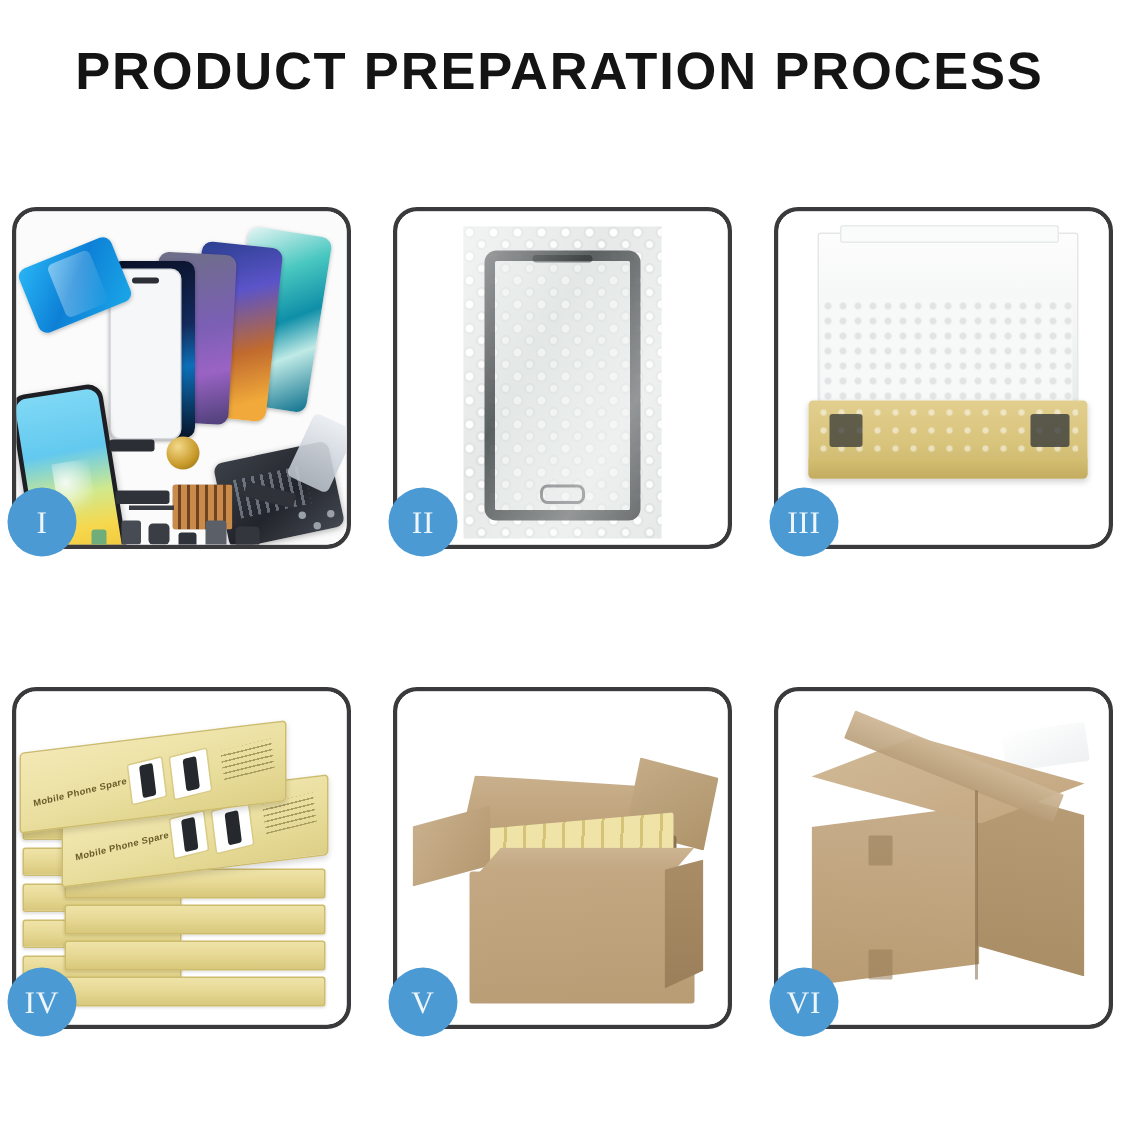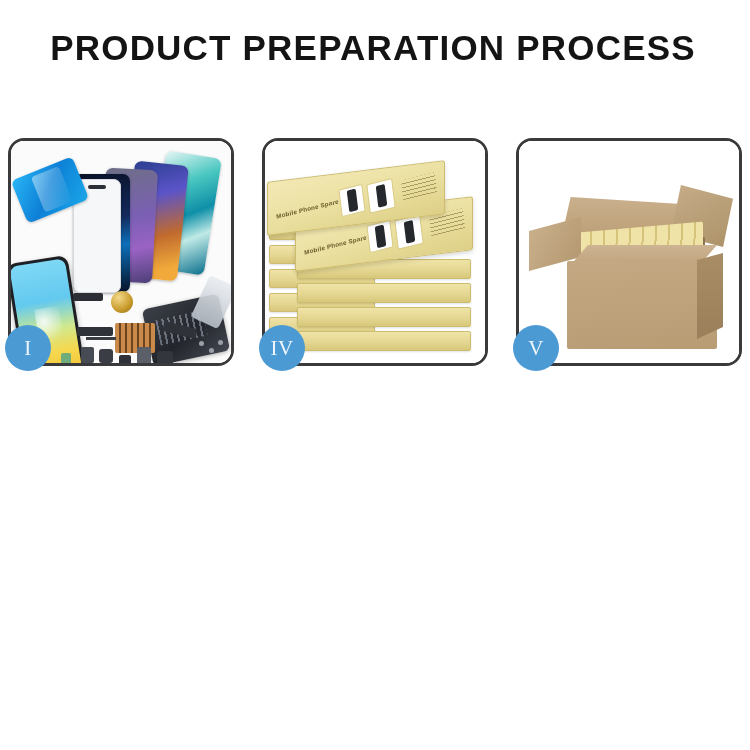--- a/index.html
+++ b/index.html
@@ -273,21 +273,47 @@
           <div class="screws">
               <i></i>
               <i></i>
               <i></i>
             </div>
         </div>
       </div>
       <div class="badge">I</div>
     </div>
 
-
+    <div class="panel">
+      <div class="panel-inner">
+        <div class="bwrap">
+          <div class="bw-photo">
+            <div class="bw-screen">
+              <div class="bw-home"></div>
+            </div>
+            <div class="bw-sheen"></div>
+          </div>
+        </div>
+      </div>
+      <div class="badge">II</div>
+    </div>
+
+    <div class="panel">
+      <div class="panel-inner">
+        <div class="mailer">
+          <div class="lid"></div>
+          <div class="foam"></div>
+          <div class="tray">
+            <div class="tray-inner"></div>
+            <div class="tray-lip"></div>
+          </div>
+        </div>
+      </div>
+      <div class="badge">III</div>
+    </div>
 
     <div class="panel">
       <div class="panel-inner">
         <div class="stack">
 
           <div class="sbox" style="left:4px;top:176px;width:104px;height:17px;"></div>
           <div class="sbox" style="left:4px;top:152px;width:104px;height:17px;"></div>
           <div class="sbox" style="left:4px;top:128px;width:104px;height:17px;"></div>
           <div class="sbox" style="left:4px;top:104px;width:104px;height:17px;"></div>
           <div class="sbox" style="left:4px;top:80px;width:104px;height:17px;"></div>
@@ -332,15 +358,30 @@
           <div class="cv-yellow"></div>
           <div class="flapL"></div>
           <div class="cv-top"></div>
           <div class="cv-body"></div>
           <div class="cv-side"></div>
         </div>
       </div>
       <div class="badge">V</div>
     </div>
 
+    <div class="panel">
+      <div class="panel-inner">
+        <div class="sealed">
+          <div class="sc-sheet"></div>
+          <div class="sc-left"></div>
+          <div class="sc-right"></div>
+          <div class="sc-top"></div>
+          <div class="sc-tape"></div>
+          <div class="sc-edge"></div>
+          <div class="sc-tab1"></div>
+          <div class="sc-tab2"></div>
+        </div>
+      </div>
+      <div class="badge">VI</div>
+    </div>
 
   </div>
 </div>
 
 </body></html>

